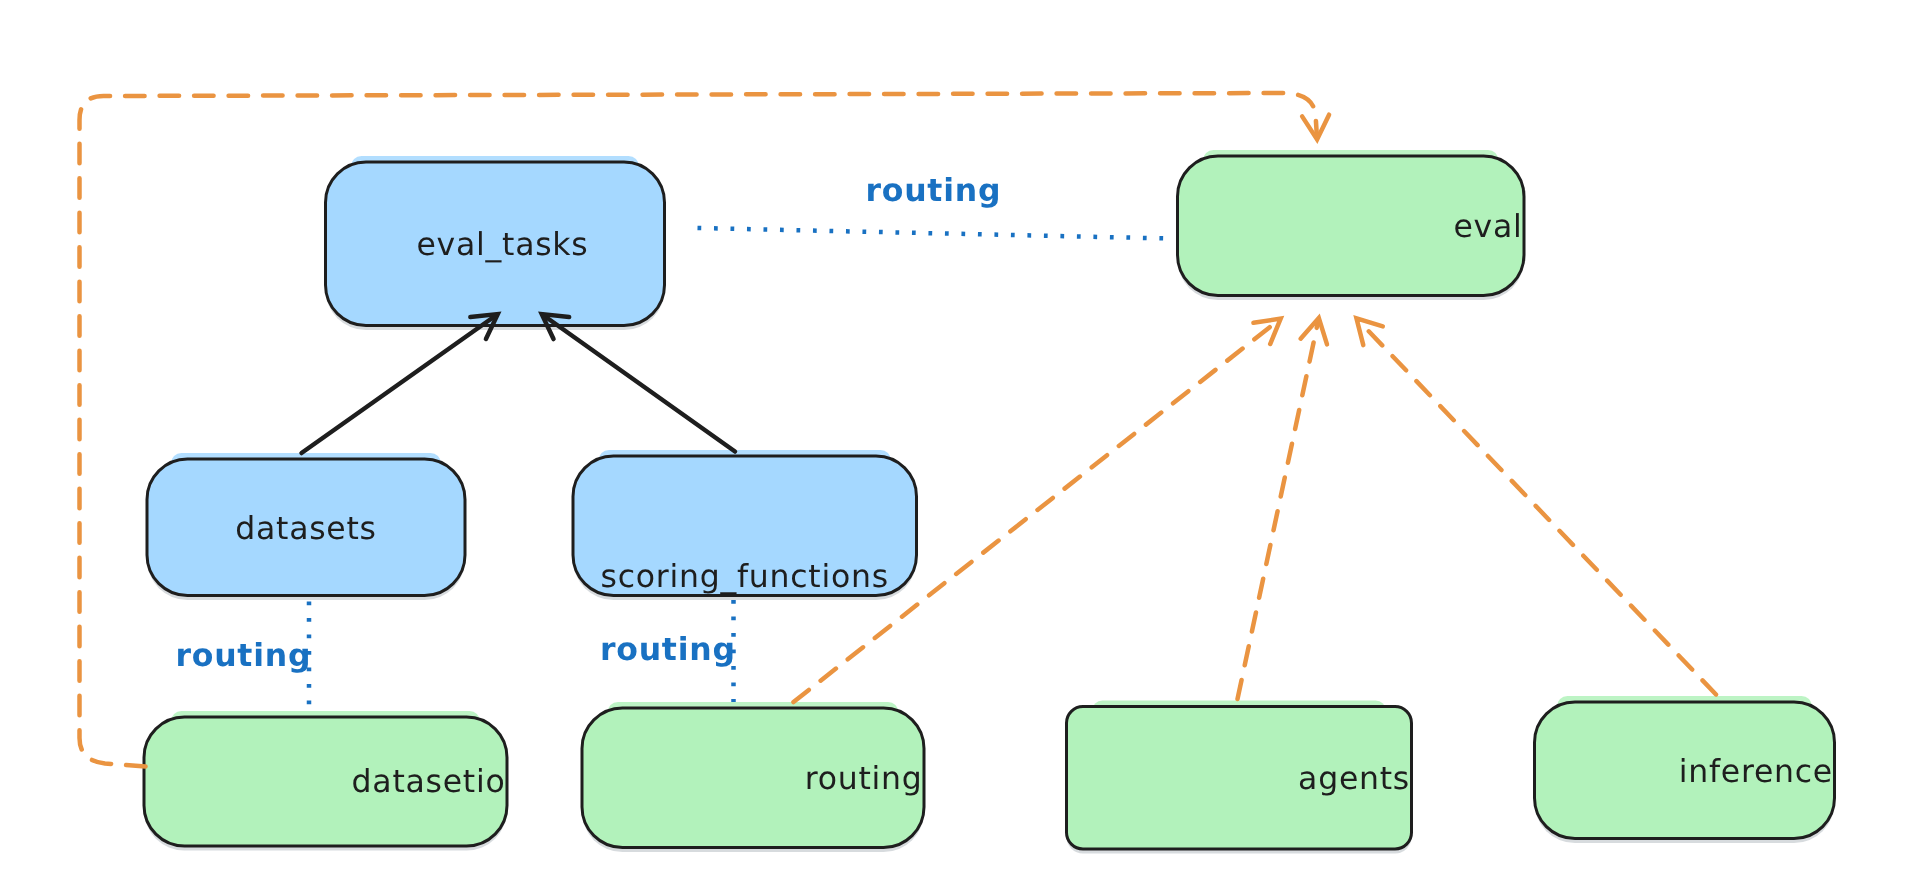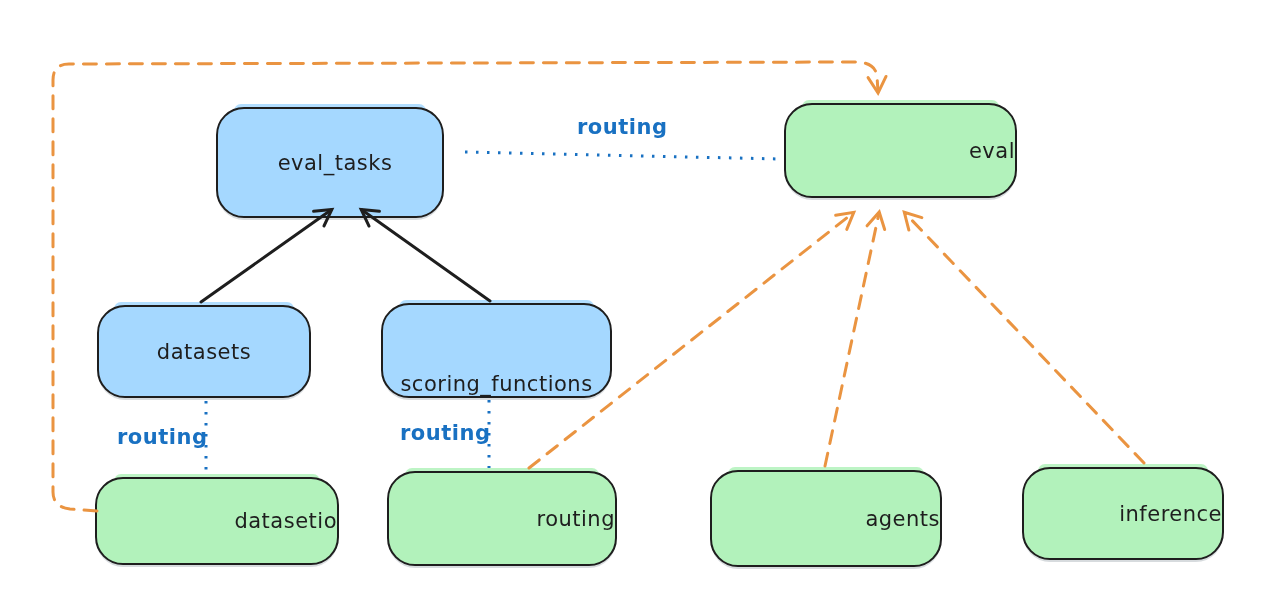--- a/index.html
+++ b/index.html
@@ -47,21 +47,21 @@
     font-size: 21px;
     letter-spacing: 0.5px;
     white-space: nowrap;
   }
   #n-eval_tasks        { left: 216px; top: 107px; width: 228px; height: 111px; padding-left: 10px; }
   #n-eval              { left: 784px; top: 103px; width: 233px; height: 95px; }
   #n-datasets          { left:  97px; top: 305px; width: 214px; height: 93px; }
   #n-scoring_functions { left: 381px; top: 303px; width: 231px; height: 95px; align-items: flex-end; }
   #n-datasetio         { left:  95px; top: 477px; width: 244px; height: 88px; }
   #n-scoring           { left: 387px; top: 471px; width: 230px; height: 95px; }
-  #n-agents            { left: 710px; top: 470px; width: 232px; height: 97px; }
+  #n-agents            { left: 710px; top: 470px; width: 232px; height: 97px; border-radius: 12px; }
   #n-inference         { left:1022px; top: 467px; width: 202px; height: 93px; }
 
   
   .edge-label {
     position: absolute;
     color: var(--routing_blue, #1971c2);
     font-size: 21px;
     font-weight: bold;
     letter-spacing: 0.5px;
     white-space: nowrap;

